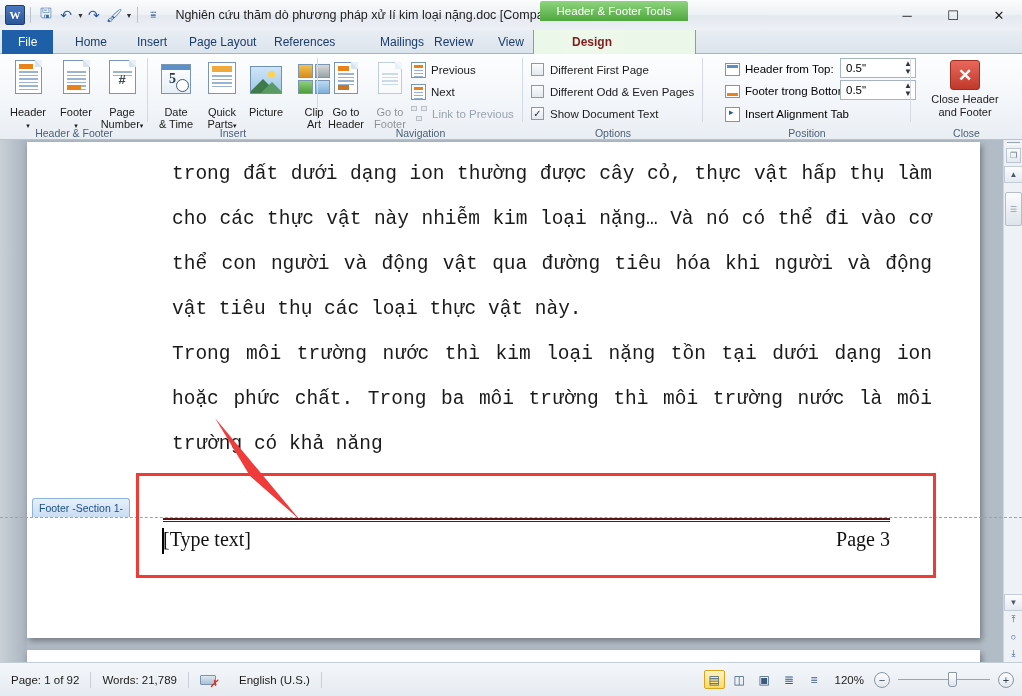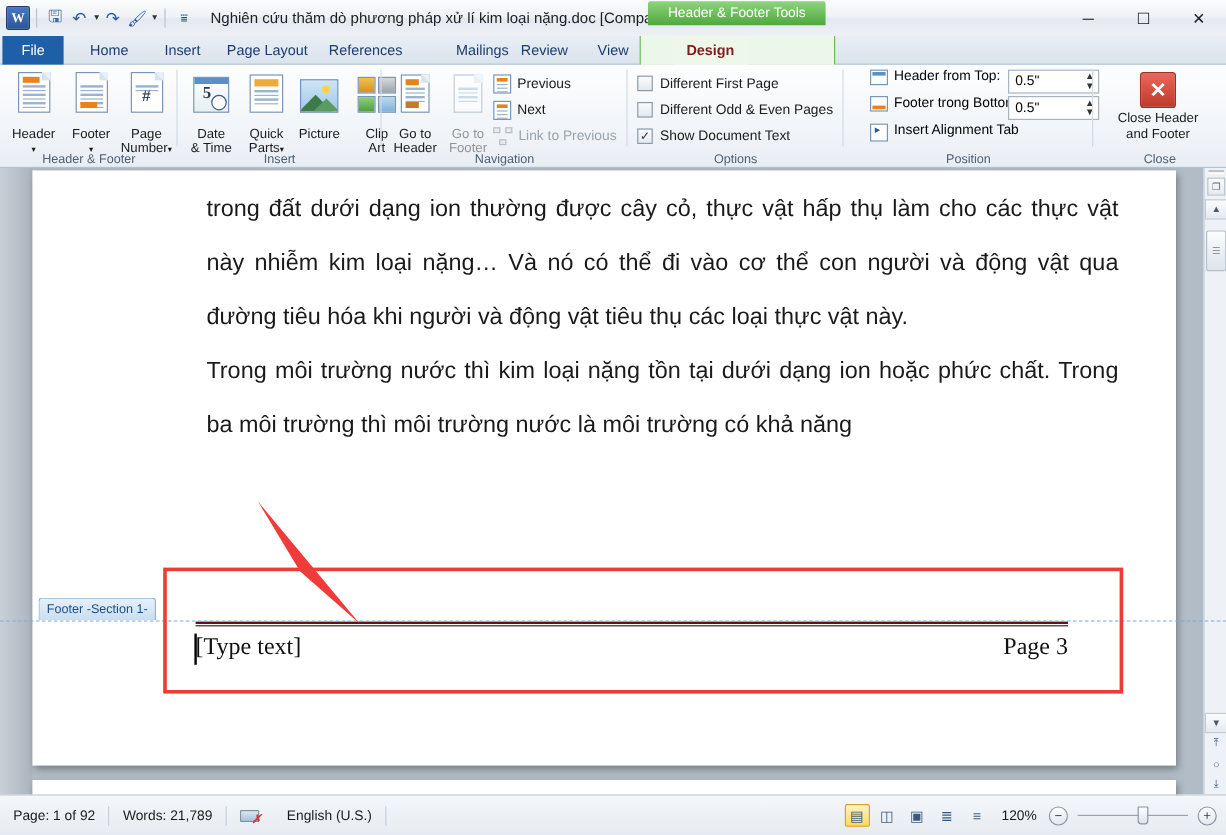--- a/index.html
+++ b/index.html
@@ -168,21 +168,21 @@
   .link-ico i{position:absolute;width:6px;height:5px;border:1px solid #8b949d;background:#e2e6ea;}
   .link-ico .l1{left:0;top:0;} .link-ico .l2{right:0;top:0;} .link-ico .l3{left:5px;bottom:0;}
 
   .cbrow { position:absolute; height:21px; display:flex; align-items:center; gap:6px; font-size:11.5px; color:#1b1b1b;}
   .cbox {
     width:13px;height:13px;background:linear-gradient(to bottom,#fbfcfd,#e3e9ef);
     border:1px solid #8a9aa8; display:flex;align-items:center;justify-content:center;
     font-size:10px;color:#22313f; flex:none;
   }
 
-  .pos-row { position:absolute; height:22px; display:flex; gap:5px; font-size:11.5px;padding-left:14px;}
+  .pos-row { position:absolute; height:22px; display:flex; align-items:center; gap:5px; font-size:11.5px;padding-left:14px;}
   .pos-ico { width:15px;height:13px;border:1px solid #7a96b5;background:#fff;position:relative;flex:none; }
   .pos-ico .band{position:absolute;left:1px;right:1px;height:3px;background:#5b8fc9;}
   .pos-ico .band.b2{background:#e8821a;}
   .spin {
     width:76px;height:20px;border:1px solid #a6b4c2;background:#fff;
     display:flex;align-items:center; font-size:11.5px; padding-left:5px; position:relative;
   }
   .spin .arrows{position:absolute;right:3px;top:1px;display:flex;flex-direction:column;line-height:8px;font-size:8px;color:#333;}
   .align-ico { width:15px;height:15px;border:1px solid #7a96b5;background:#fff;position:relative;flex:none;}
   .align-ico::after{content:'▸';position:absolute;left:3px;top:-1px;font-size:9px;color:#2a5699;}
@@ -205,21 +205,21 @@
     background:linear-gradient(to right,#c9d0d8,#aab4be); }
   .page {
     position:absolute; left:27px; width:953px; background:#fff;
     box-shadow: 2px 3px 6px rgba(0,0,0,.35);
   }
   .page1 { top:2px; height:496px; }
   .page2 { top:510px; height:190px; }
 
   .doctext {
     position:absolute; left:145px; width:760px; top:10px;
-    font-family:Liberation Sans, sans-serif; font-size:19.5px; color:#1a1a1a;
+    font-family:Liberation Mono, monospace; font-size:19.5px; color:#1a1a1a;
     line-height:45px; text-align:justify;
   }
   .doctext p { margin:0; }
 
   
   .footer-tab {
     position:absolute; left:32px; top:358px; height:19px; padding:0 6px;
     background:linear-gradient(to bottom,#e7f0fa,#c9ddf2);
     border:1px solid #8fb4d9; border-bottom:none; border-radius:3px 3px 0 0;
     font-size:10.5px; color:#1d4f86; display:flex;align-items:center; z-index:6;

